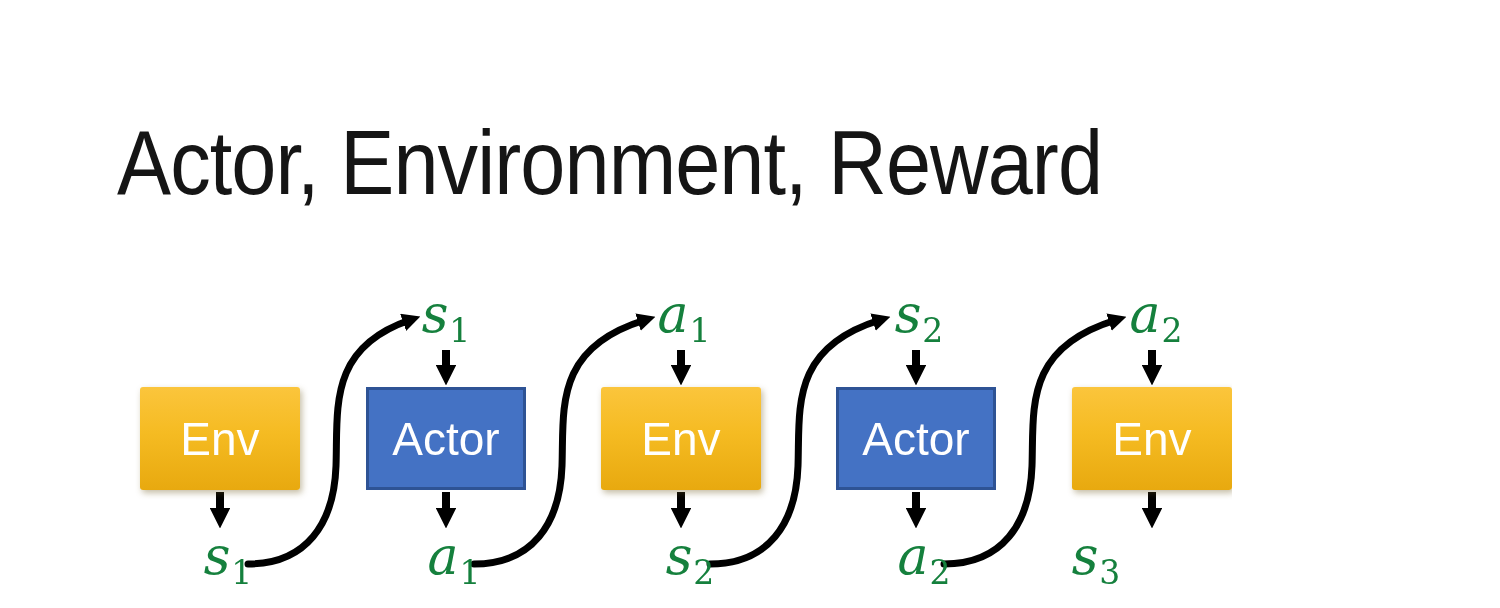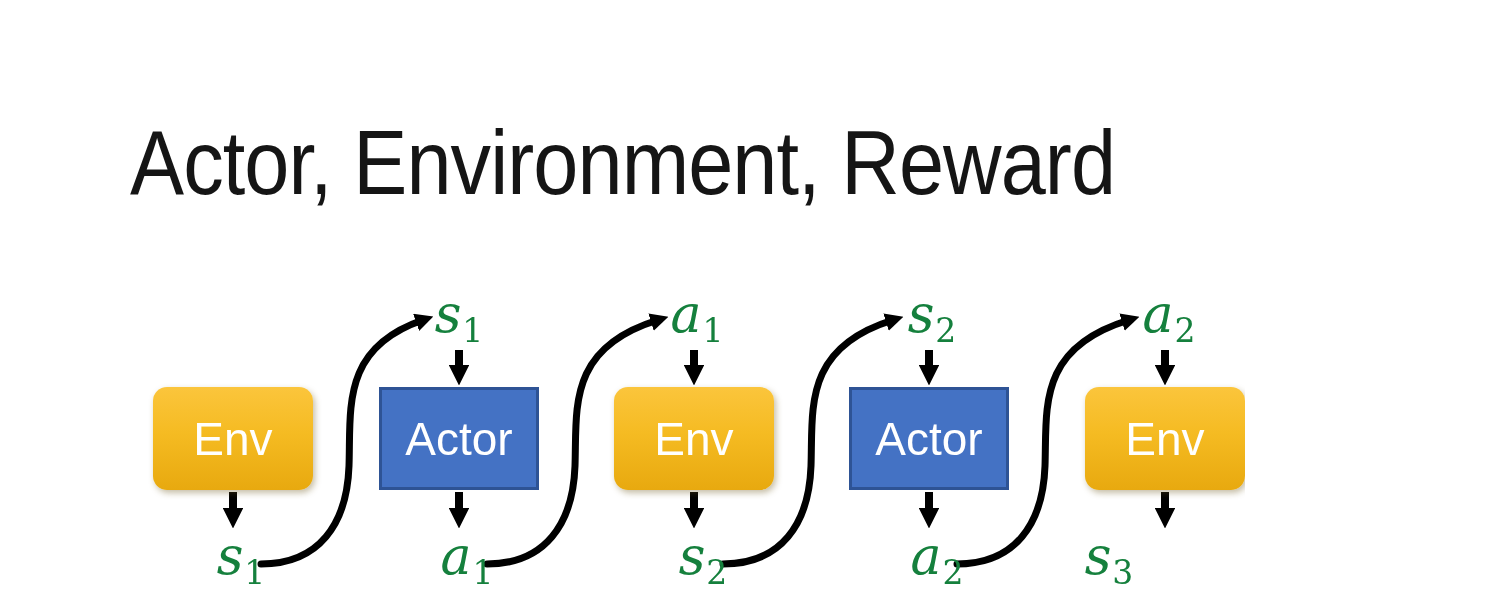--- a/index.html
+++ b/index.html
@@ -1,25 +1,25 @@
 <!DOCTYPE html>
 <html style="--title-text: #151515; --env-gradient-top: #FBC53C; --env-gradient-bottom: #E8A90F; --actor-fill: #4472C4; --actor-border: #2E5395; --text-on-box: #FFFFFF; --arrow: #000000;"><head>
 <meta charset="utf-8">
 <style>
   html,body{margin:0;padding:0;background:#fff;}
   .stage{position:relative;width:1232px;height:608px;background:#fff;overflow:hidden;
-         font-family:"Liberation Sans",sans-serif;margin-left:13px;}
+         font-family:"Liberation Sans",sans-serif;}
   .title{position:absolute;left:117px;top:112px;margin:0;font-size:90px;font-weight:400;
          color:var(--title-text,#151515);letter-spacing:-1px;white-space:nowrap;
          transform:scaleX(.9);transform-origin:left top;}
   .box{position:absolute;top:387px;width:160px;height:103px;box-sizing:border-box;
        display:flex;align-items:center;justify-content:center;
        color:var(--text-on-box,#ffffff);font-size:46px;}
   .env{background:linear-gradient(180deg,var(--env-gradient-top,#FBC53C) 0%,#F5BB22 45%,var(--env-gradient-bottom,#E8A90F) 100%);
-       border-radius:14px;box-shadow:2px 3px 6px rgba(110,90,30,.40);}
+       border-radius:3px;box-shadow:2px 3px 6px rgba(110,90,30,.40);}
   .actor{background:var(--actor-fill,#4472C4);border:3px solid var(--actor-border,#2E5395);}
   .mlabel{position:absolute;transform:translateX(-50%);white-space:nowrap;color:#15803d;
           font-family:"DejaVu Serif","Liberation Serif",serif;line-height:1;}
   .mlabel .mvar{font-style:italic;font-size:52px;}
   .mlabel .msub{font-size:33px;vertical-align:-10px;margin-left:1px;}
   .toplabel{top:288px;}
   .botlabel{top:530px;}
   .dots{position:absolute;left:1266px;top:392px;color:#000;font-size:64px;font-weight:900;
         line-height:1;letter-spacing:-12px;transform:scaleX(.85);transform-origin:left top;
         -webkit-text-stroke:2.5px #000;}

